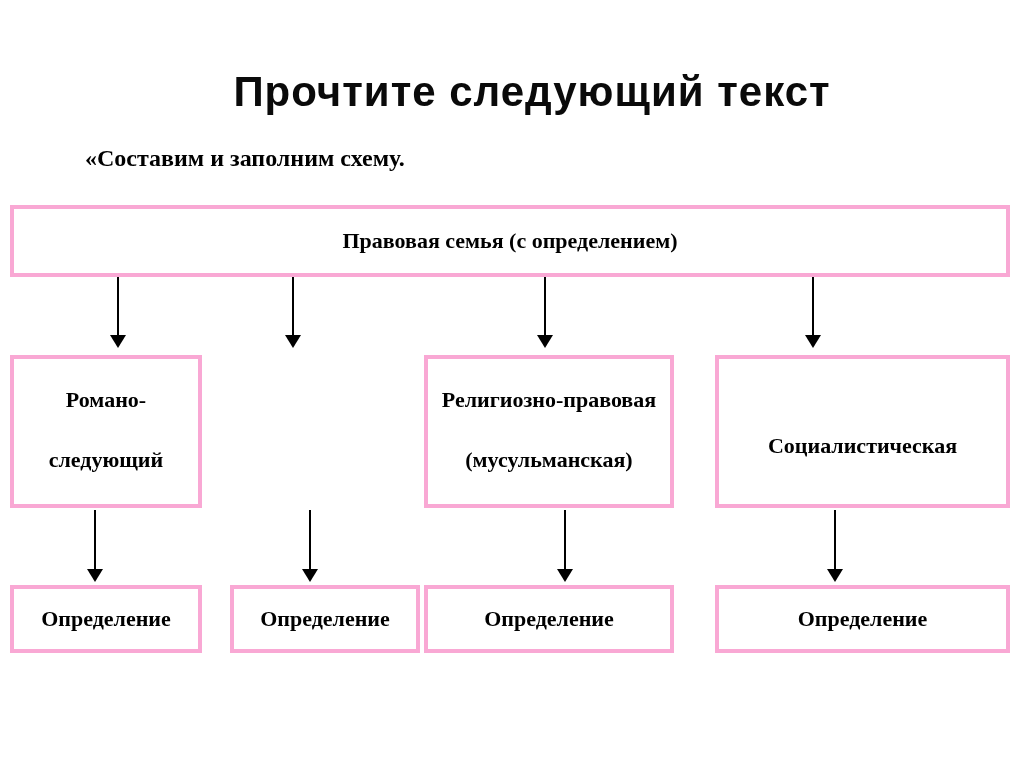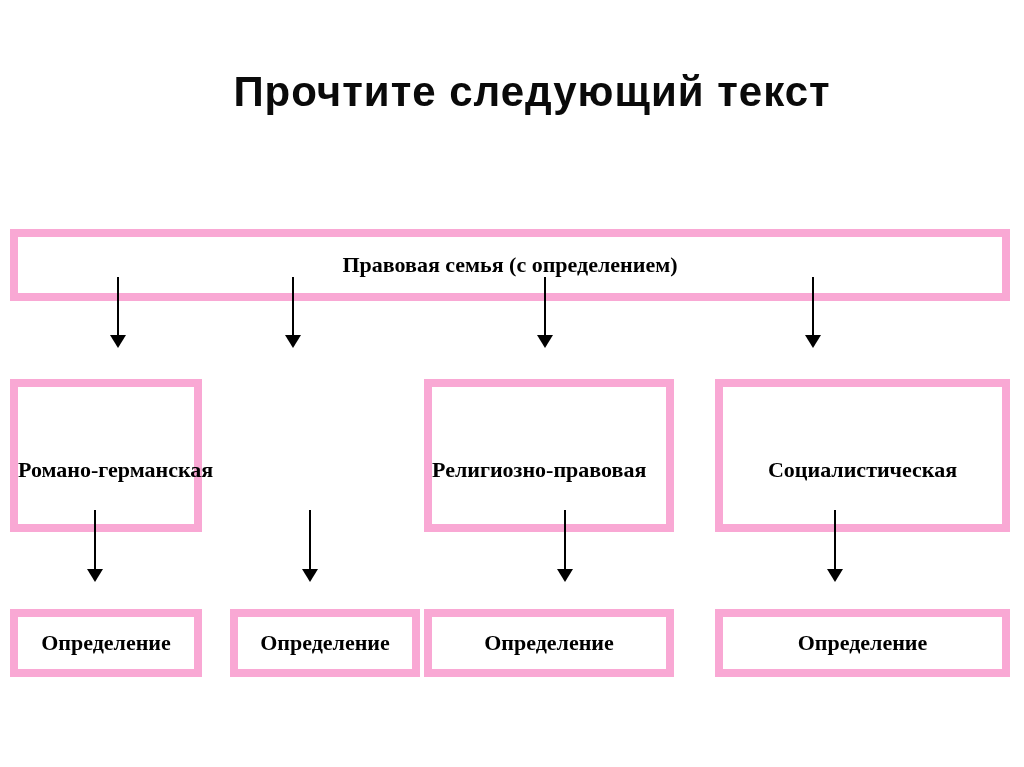--- a/index.html
+++ b/index.html
@@ -29,43 +29,42 @@
     position: absolute;
     top: 145px;
     left: 85px;
     font-family: "Liberation Serif", serif;
     font-weight: bold;
     font-size: 24px;
     color: #000000;
   }
   .box {
     position: absolute;
-    border: 8px solid #f9a8d4;
+    border: 4px solid #f9a8d4;
     background: #ffffff;
     box-sizing: border-box;
     font-family: "Liberation Serif", serif;
     font-weight: bold;
     font-size: 22px;
     text-align: center;
-    margin-top: 24px;
   }
   .root-box {
     left: 10px;
     top: 205px;
     width: 1000px;
     height: 72px;
     display: flex;
     align-items: center;
     justify-content: center;
   }
   .family-box {
     top: 355px;
     height: 153px;
     display: flex;
-    flex-direction: row;
+    flex-direction: column;
     align-items: center;
     padding-top: 28px;
     row-gap: 34px;
   }
   .def-box {
     top: 585px;
     height: 68px;
     display: flex;
     align-items: center;
     justify-content: center;
@@ -97,20 +96,21 @@
     border-top: 13px solid #000000;
   }
 </style>
 </head>
 <body>
 
 <div id="slide">
 
   <div class="slide-title">Прочтите следующий текст</div>
 
+  <div class="subtitle">«Составим и заполним схему.</div>
 
   <div class="box root-box">
     <span>Правовая семья (с определением)</span>
   </div>
 
   <div class="arrow" style="left:110px; top:277px; height:71px;">
       <div class="line"></div>
       <div class="head"></div>
     </div>
   <div class="arrow" style="left:285px; top:277px; height:71px;">
@@ -121,24 +121,25 @@
       <div class="line"></div>
       <div class="head"></div>
     </div>
   <div class="arrow" style="left:805px; top:277px; height:71px;">
       <div class="line"></div>
       <div class="head"></div>
     </div>
 
   <div class="box family-box fb1">
     <span>Романо-</span>
-    <span>германская</span>
+    <span>следующий</span>
   </div>
   <div class="box family-box fb3">
     <span>Религиозно-правовая</span>
+    <span>(мусульманская)</span>
   </div>
   <div class="box family-box fb4">
     <span>Социалистическая</span>
   </div>
 
   <div class="arrow" style="left:87px;  top:510px; height:72px;">
       <div class="line"></div>
       <div class="head"></div>
     </div>
   <div class="arrow" style="left:302px; top:510px; height:72px;">

